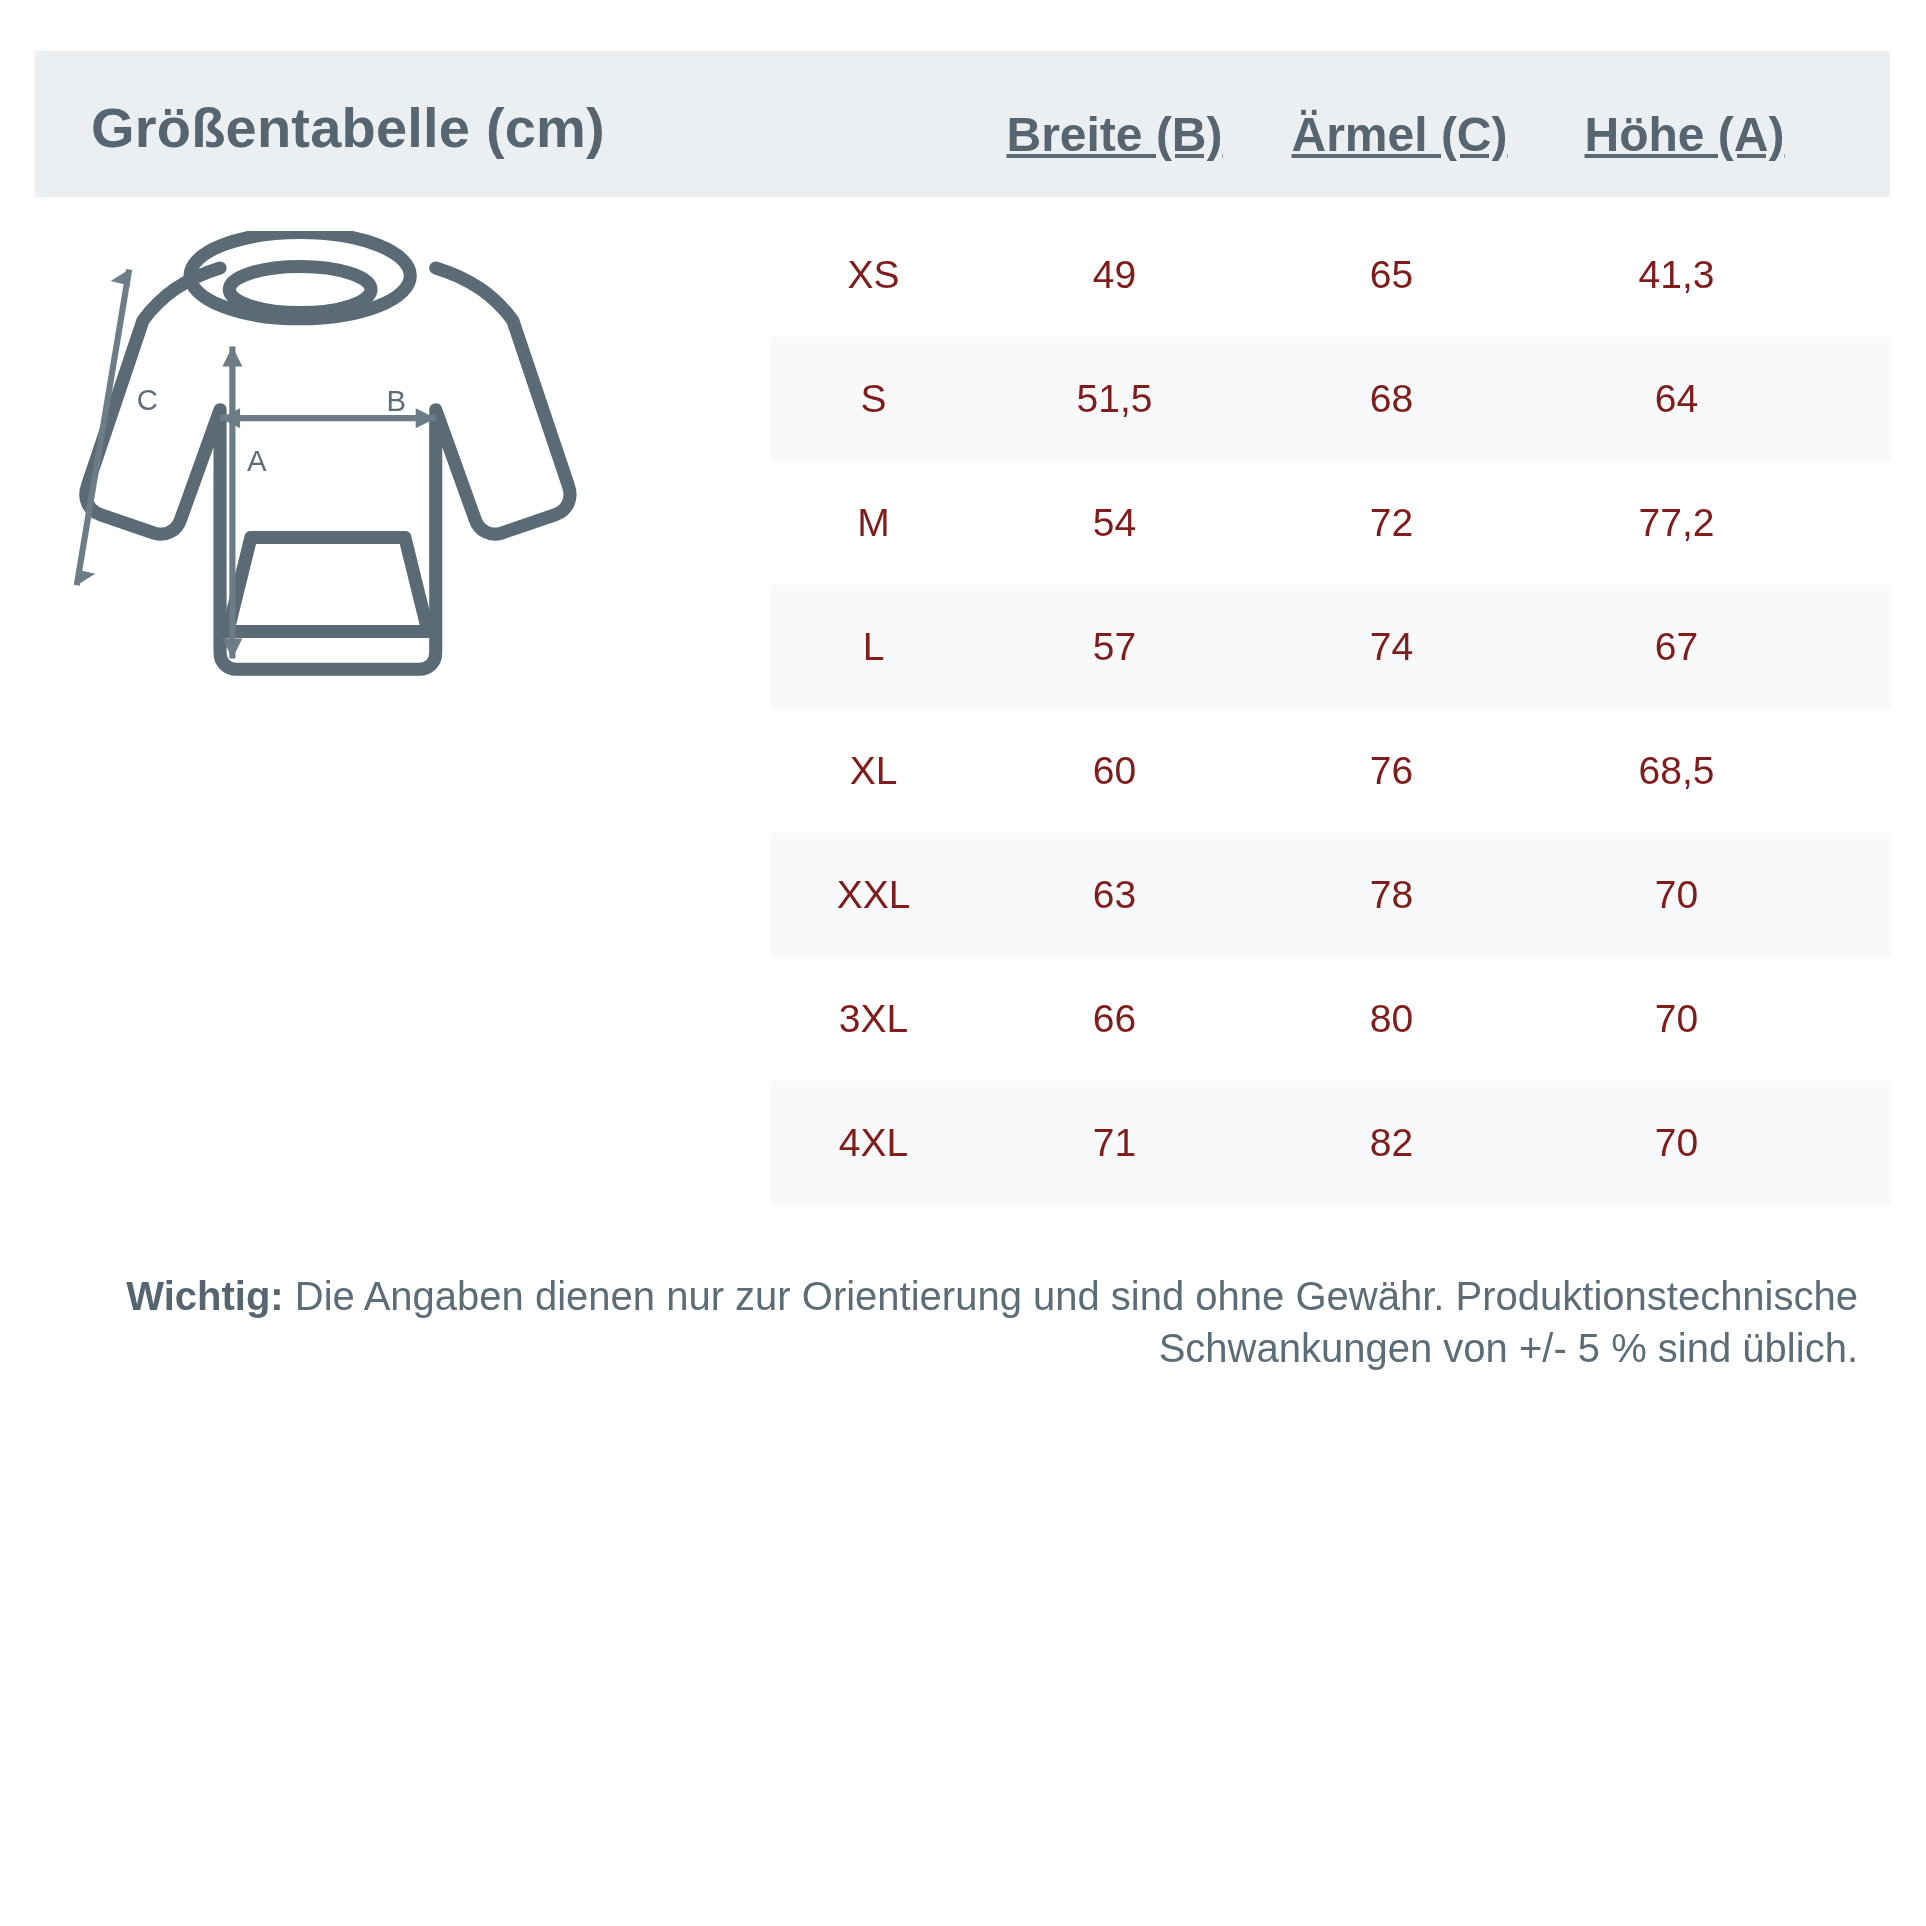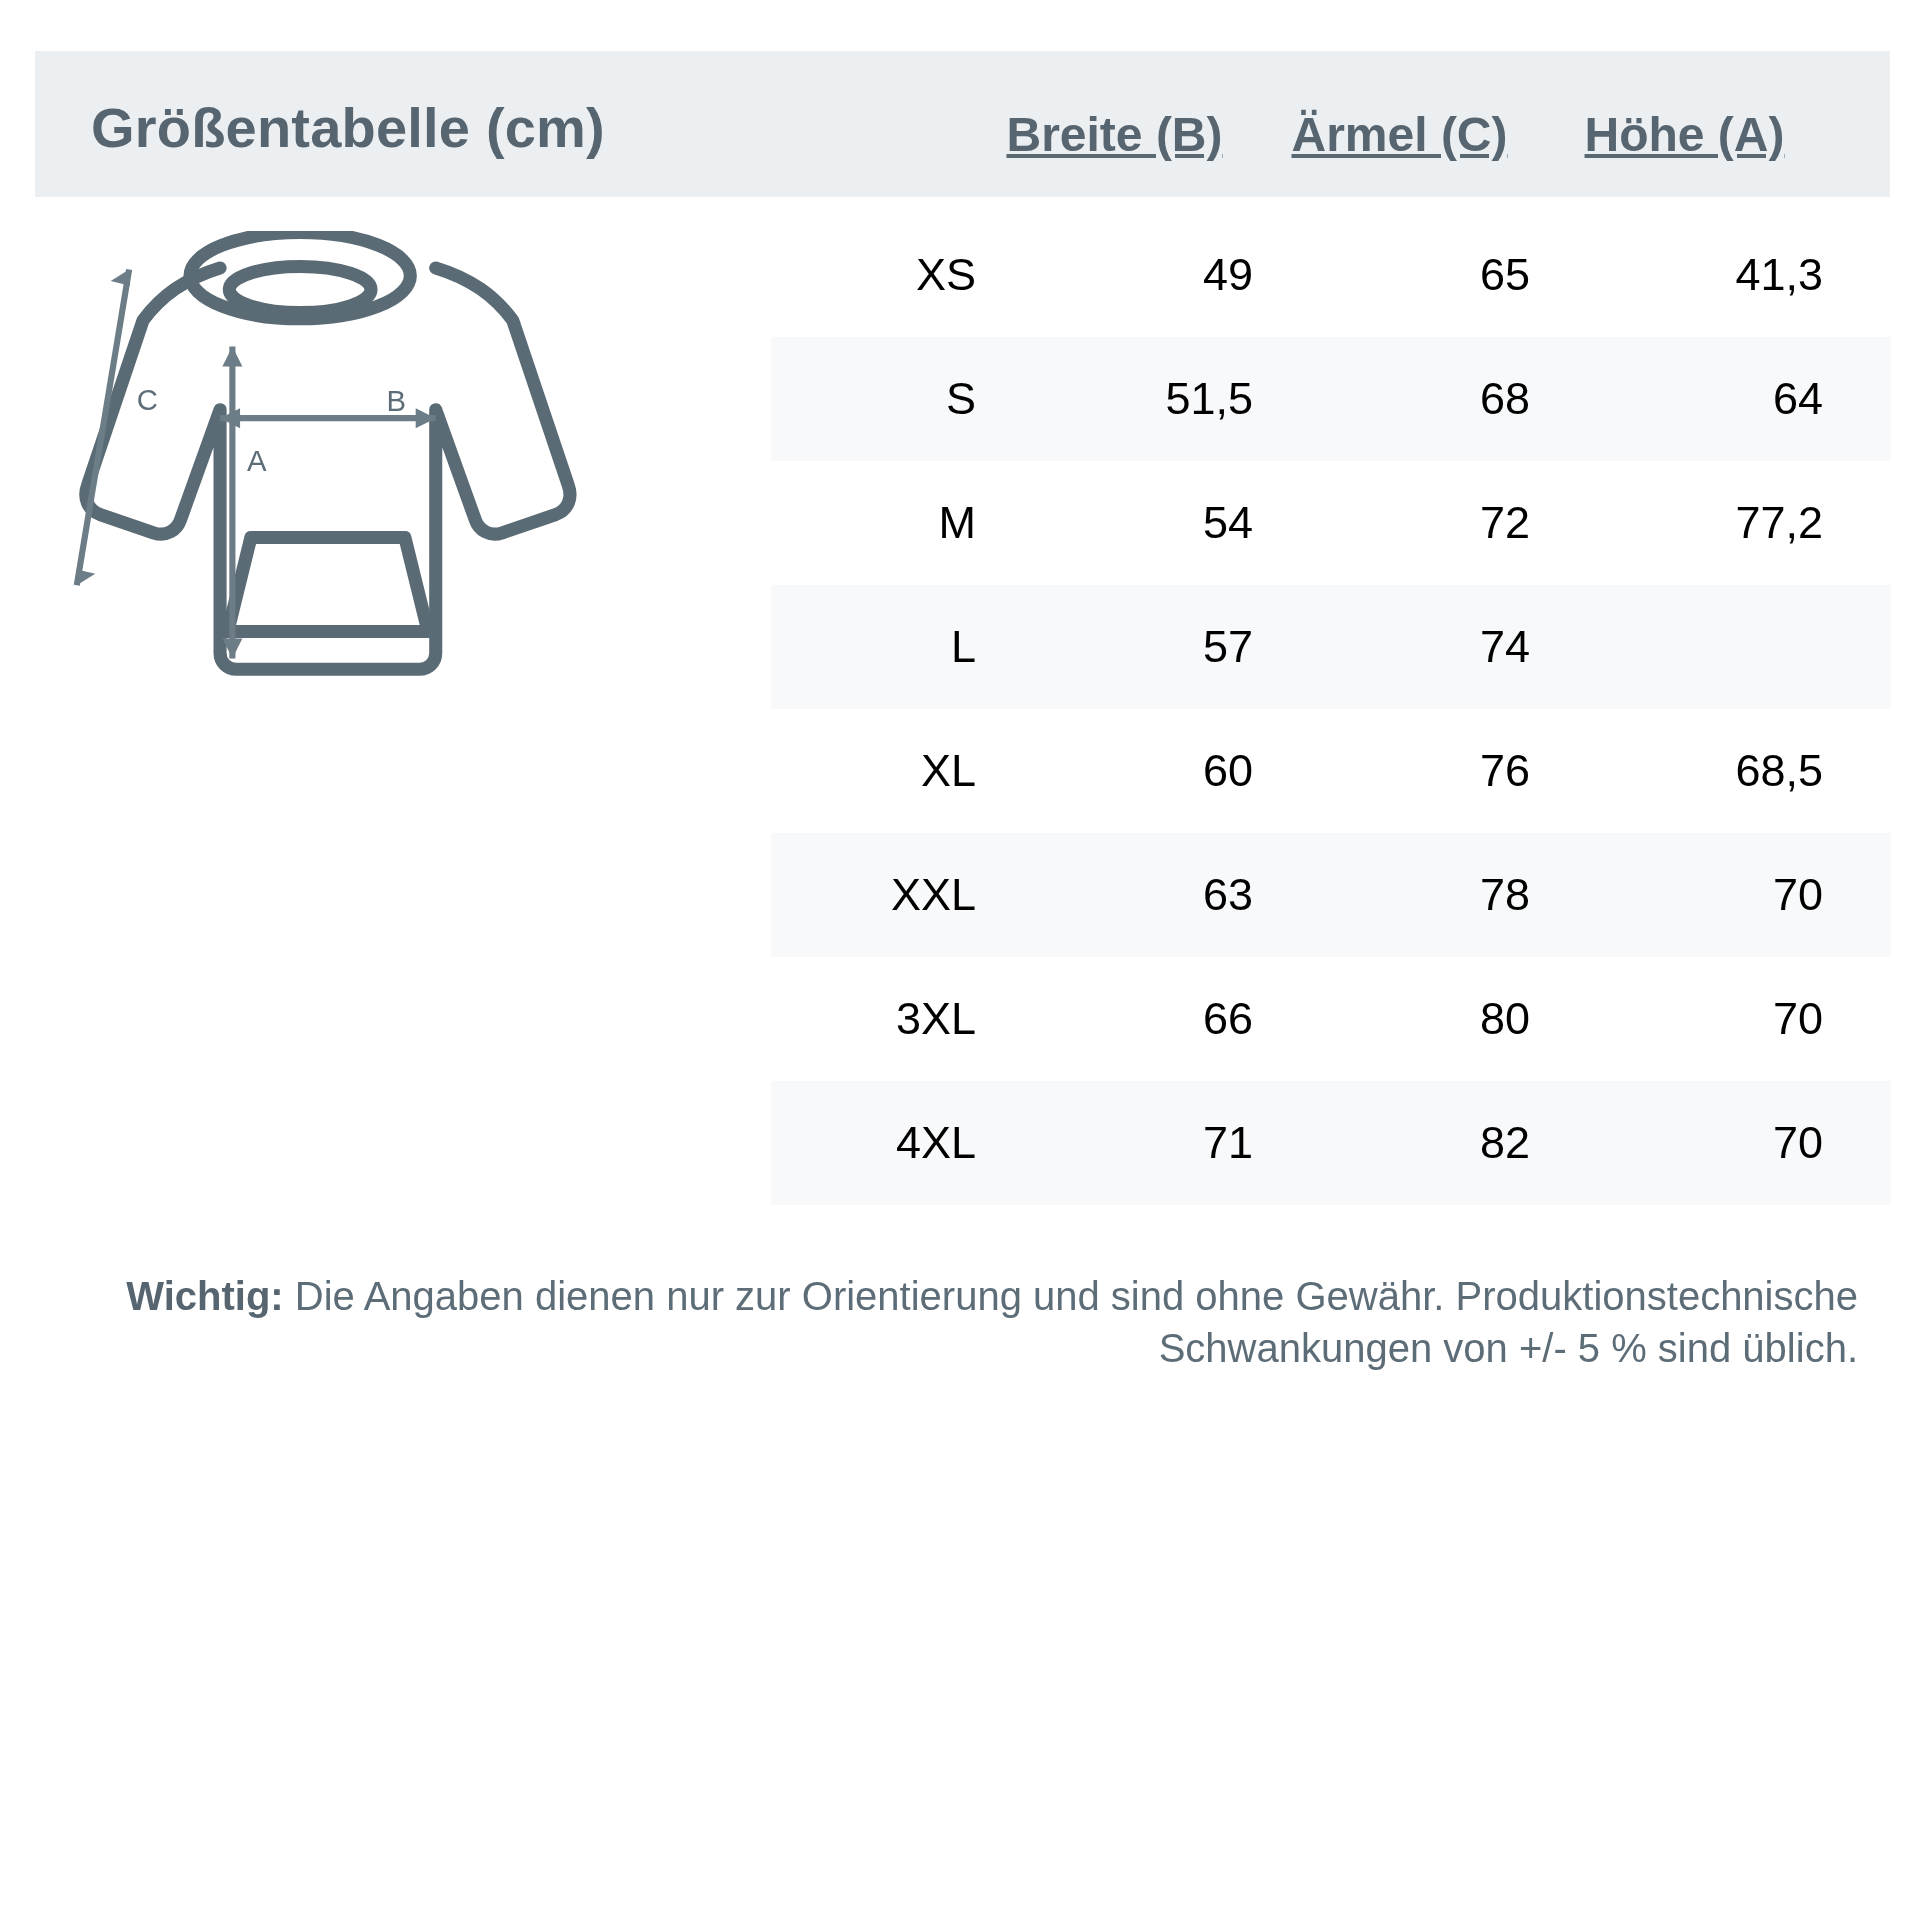--- a/index.html
+++ b/index.html
@@ -73,23 +73,23 @@
   }
   .row {
     display: flex;
     align-items: center;
     height: 124px;
     box-sizing: border-box;
   }
   .row.odd  { background: #ffffff; }
   .row.even { background: #f7f9fa; }
   .cell {
-    font-size: 45px;
-    color: #000000;
-    text-align: right;
+    font-size: 39px;
+    color: #7f1d1d;
+    text-align: center;
     white-space: nowrap;
   }
   .cell.c-size { width: 205px; }
   .cell.c-b    { width: 277px; }
   .cell.c-a    { width: 277px; }
   .cell.c-c    { width: 293px; }
 
   
   .note {
     position: absolute;
@@ -148,20 +148,21 @@
       <div class="cell c-size">M</div>
       <div class="cell c-b">54</div>
       <div class="cell c-a">72</div>
       <div class="cell c-c">77,2</div>
     </div>
 
     <div class="row even">
       <div class="cell c-size">L</div>
       <div class="cell c-b">57</div>
       <div class="cell c-a">74</div>
+      <div class="cell c-c">67</div>
     </div>
 
     <div class="row odd">
       <div class="cell c-size">XL</div>
       <div class="cell c-b">60</div>
       <div class="cell c-a">76</div>
       <div class="cell c-c">68,5</div>
     </div>
 
     <div class="row even">

